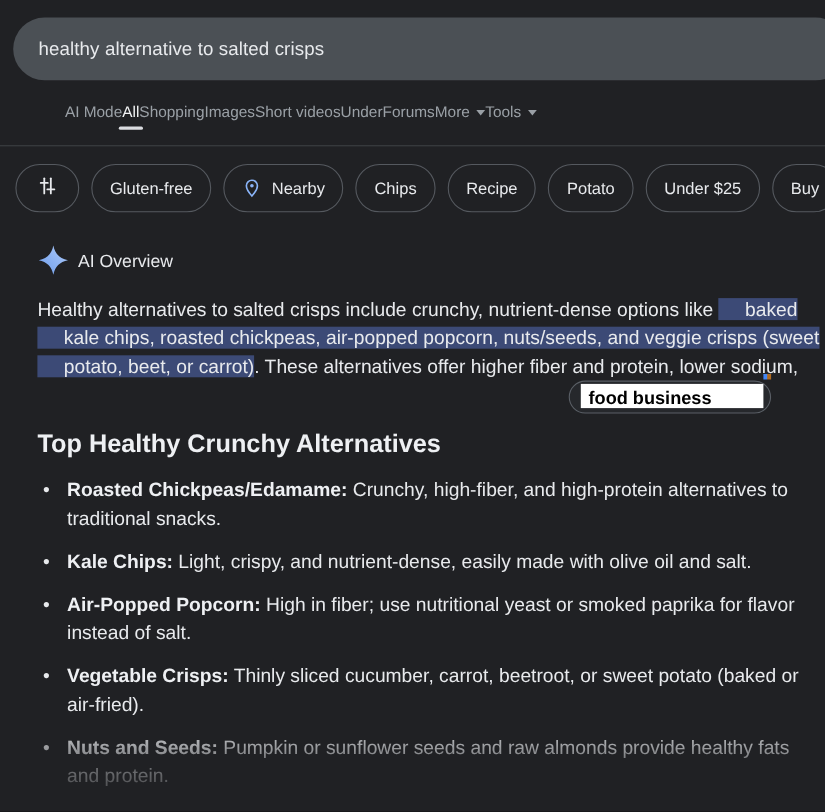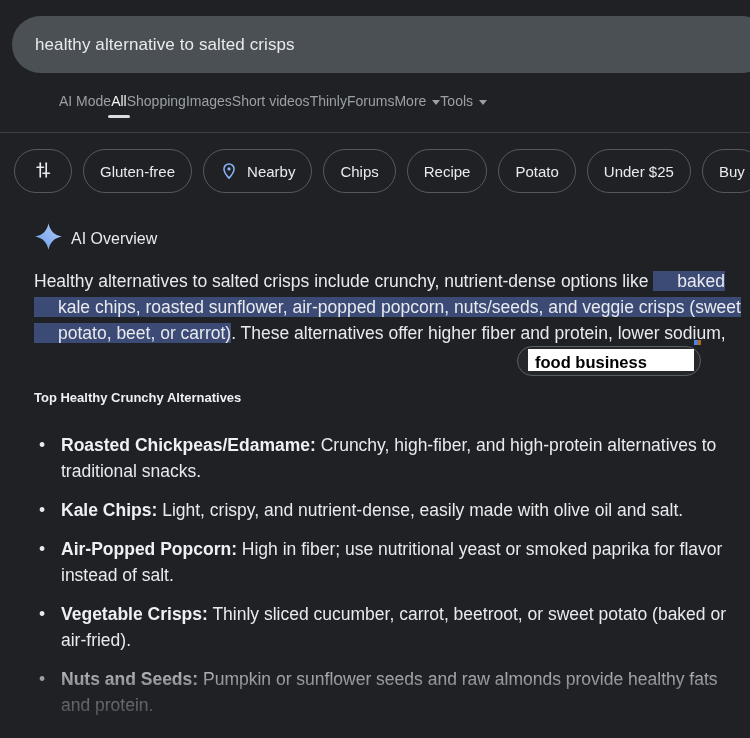--- a/index.html
+++ b/index.html
@@ -39,21 +39,21 @@
   .hl{background:var(--selection);padding-left:24px;}
 
   
   #citation{position:absolute;left:517px;top:346px;width:184px;height:30px;border:1px solid #5a5f66;
     border-radius:15px;background:#26282c;cursor:pointer;}
   #speck{position:absolute;left:694px;top:340px;width:7px;height:5px;
     background:linear-gradient(90deg,#4285f4 45%,#b06a1e 55%);}
   #annotation{position:absolute;left:528px;top:349px;width:166px;height:22px;background:#fff;
     color:#000;font-size:16.5px;font-weight:bold;line-height:27px;padding-left:7px;}
 
-  #subhead{position:absolute;left:34px;top:390px;color:#eef0f3;font-size:13px;font-weight:bold;}
+  #subhead{position:absolute;left:34px;top:390px;color:#eef0f3;font-size:23px;font-weight:bold;}
 
   
   #bullets{position:absolute;left:34px;top:432px;width:702px;list-style:none;}
   #bullets li{position:relative;padding-left:27px;margin-bottom:13px;color:var(--text);
     font-size:17.5px;line-height:26px;}
   #bullets li::before{content:'\2022';position:absolute;left:5px;top:0;color:var(--text);}
   #bullets b{color:#eef0f3;}
 
   #fade{position:absolute;left:0;top:652px;width:750px;height:86px;pointer-events:none;
     background:linear-gradient(to bottom,rgba(32,33,36,0) 0%,rgba(32,33,36,.55) 45%,rgba(32,33,36,.95) 100%);}
@@ -77,21 +77,21 @@
       <div class="tab">
         <span>Shopping</span>
       </div>
       <div class="tab">
         <span>Images</span>
       </div>
       <div class="tab">
         <span>Short videos</span>
       </div>
       <div class="tab">
-        <span>Thinly</span>
+        <span>Under</span>
       </div>
       <div class="tab">
         <span>Forums</span>
       </div>
       <div class="tab">
         <span>More</span>
         <span class="caret"></span>
       </div>
       <div class="tab">
         <span>Tools</span>
@@ -148,21 +148,21 @@
           </linearGradient>
         </defs>
         <path d="M12 1 C13.2 7.2 16.8 10.8 23 12 C16.8 13.2 13.2 16.8 12 23 C10.8 16.8 7.2 13.2 1 12 C7.2 10.8 10.8 7.2 12 1 Z" fill="url(#sparkg)"></path>
       </svg>
     </span>
     <span class="label">AI Overview</span>
   </div>
 
   <div id="para">
       <div class="pline"><span>Healthy alternatives to salted crisps include crunchy, nutrient-dense options like </span><span class="hl">baked</span></div>
-      <div class="pline"><span class="hl">kale chips, roasted sunflower, air-popped popcorn, nuts/seeds, and veggie crisps (sweet</span></div>
+      <div class="pline"><span class="hl">kale chips, roasted chickpeas, air-popped popcorn, nuts/seeds, and veggie crisps (sweet</span></div>
       <div class="pline"><span class="hl">potato, beet, or carrot)</span><span>. These alternatives offer higher fiber and protein, lower sodium,</span></div>
     </div>
 
   <div id="citation"></div>
   <div id="speck"></div>
   <div id="annotation">food business</div>
 
   <div id="subhead">Top Healthy Crunchy Alternatives</div>
 
   <ul id="bullets">

